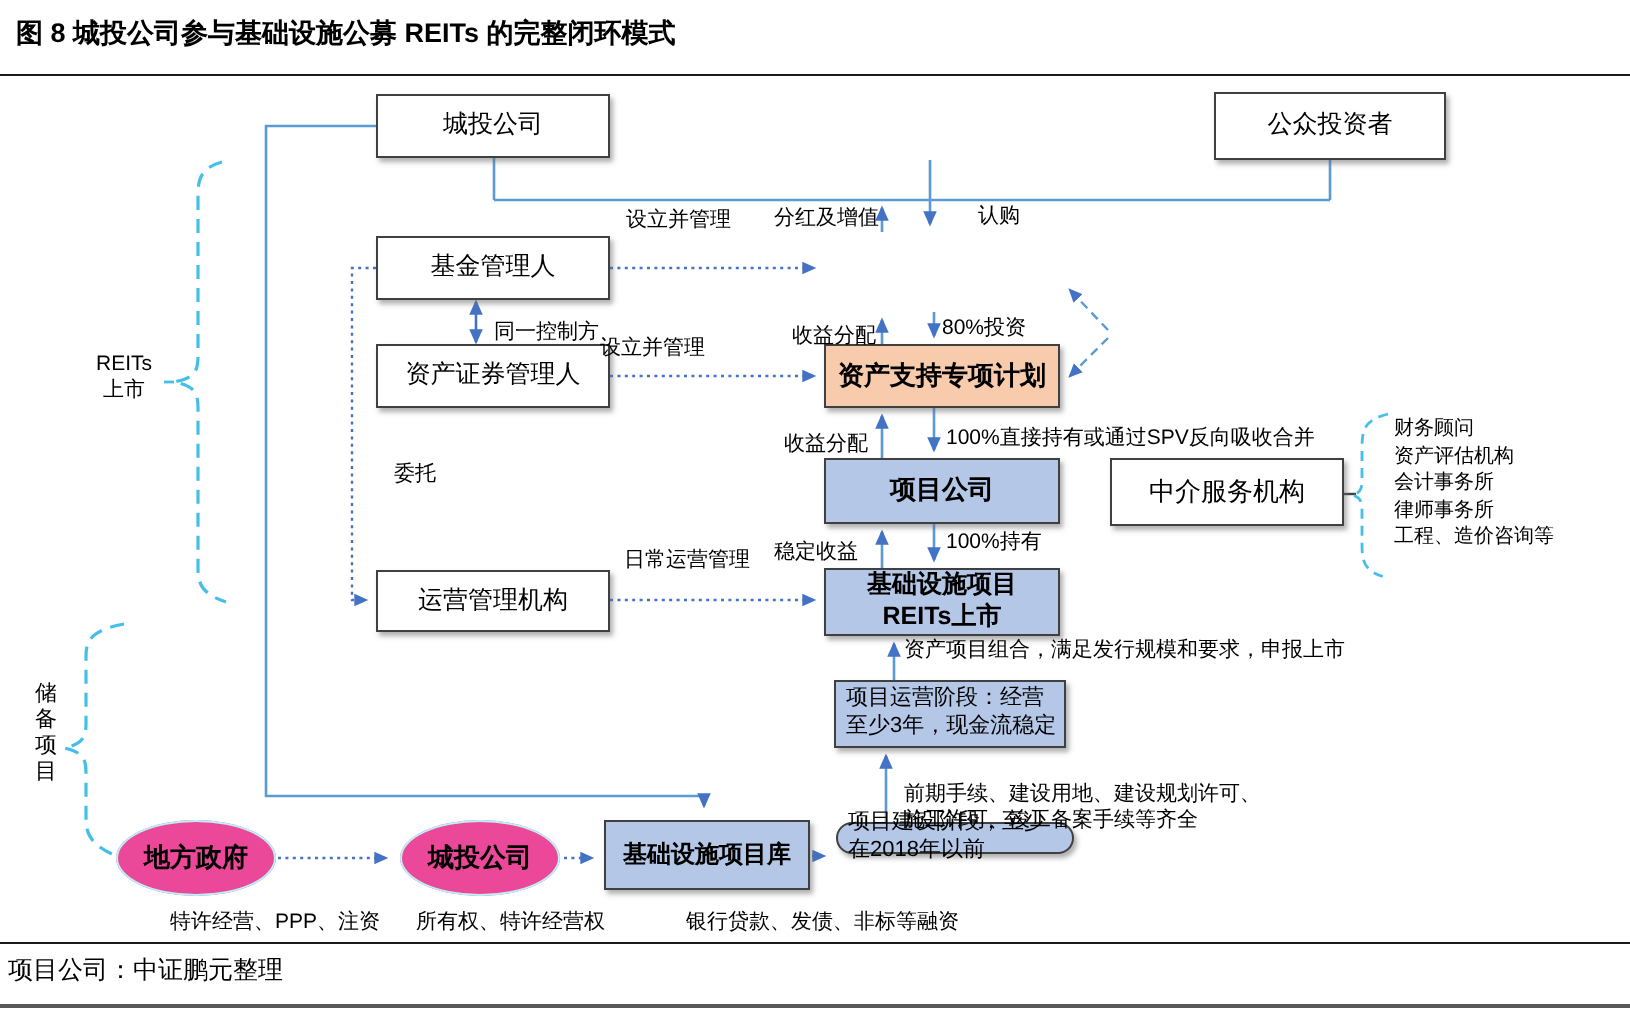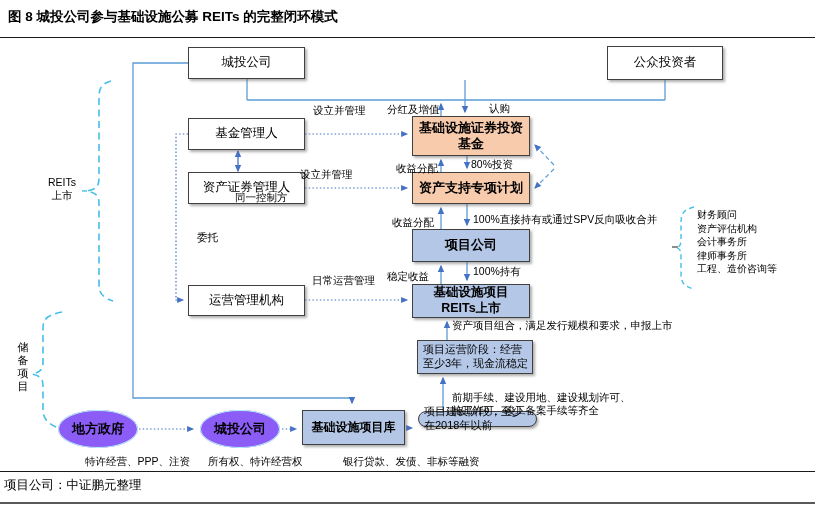--- a/index.html
+++ b/index.html
@@ -9,21 +9,21 @@
   #title{left:8px;top:8px;font-size:13.5px;font-weight:bold;white-space:nowrap;}
   .rule{position:absolute;left:0;width:815px;background:#1a1a1a;height:1px;}
   .node{position:absolute;display:flex;align-items:center;justify-content:center;
         text-align:center;border:1.3px solid #404040;background:#fff;
         box-shadow:1.5px 2px 2.5px rgba(110,110,110,.55);
         font-size:12.5px;line-height:1.25;white-space:pre-line;box-sizing:border-box;}
   .orange{background:#F8CBAD;font-weight:bold;font-size:13px;}
   .blue{background:#B4C7E7;font-weight:bold;}
   .small{font-size:11px;font-weight:normal;text-align:left;justify-content:flex-start;padding-left:5px;}
   .ellipse{position:absolute;display:flex;align-items:center;justify-content:center;
-        border-radius:50%;background:#8b5cf6;font-size:13px;font-weight:bold;
+        border-radius:50%;background:#ec4899;font-size:13px;font-weight:bold;
         box-shadow:0 0 0 1px #b9f2f7 inset;text-align:right;}
   .lbl{position:absolute;font-size:10.5px;white-space:nowrap;line-height:1.25;}
   .pre{white-space:pre-line;}
   .vtext{position:absolute;font-size:11px;line-height:13px;width:13px;
         word-break:break-all;line-break:anywhere;text-align:center;}
   #recycle-text{color:#FF0000;font-weight:bold;}
   #svg-layer{position:absolute;left:0;top:0;pointer-events:none;}
   #source{left:4px;top:477px;font-size:12.5px;}
   #intermediary-list{position:absolute;left:697px;top:208px;font-size:10px;line-height:13.5px;white-space:nowrap;}
 </style>
@@ -83,39 +83,38 @@
     <path d="M82,191 L87,191" fill="none" stroke="#45BFE8" stroke-width="1.4"></path>
 
     <path d="M62,312 C46,315 43,320 43,328 L43,362 C43,369 41,372 32,374 C41,376 43,379 43,386 L43,410 C43,419 48,425 64,430" fill="none" stroke="#45BFE8" stroke-width="1.6" stroke-dasharray="7 4.5"></path>
   </svg>
 
   <div class="node" style="left:188px;top:47px;width:117px;height:32px;">城投公司</div>
   <div class="node" style="left:607px;top:46px;width:116px;height:34px;">公众投资者</div>
   <div class="node" style="left:188px;top:118px;width:117px;height:32px;">基金管理人</div>
   <div class="node" style="left:188px;top:172px;width:117px;height:32px;">资产证券管理人</div>
   <div class="node" style="left:188px;top:285px;width:117px;height:31px;">运营管理机构</div>
-  <div class="node orange" style="left:412px;top:116px;width:118px;height:40px;">基础设施证券投资
-基金</div>
   <div class="node orange" style="left:412px;top:172px;width:118px;height:32px;">资产支持专项计划</div>
   <div class="node blue" style="left:412px;top:229px;width:118px;height:33px;font-size:13px;text-align:center;">项目公司</div>
+  <div class="node" style="left:555px;top:229px;width:117px;height:34px;font-size:13px;">中介服务机构</div>
   <div class="node blue" style="left:412px;top:284px;width:118px;height:34px;">基础设施项目
 REITs上市</div>
   <div class="node blue small" style="left:417px;top:340px;width:116px;height:34px;">项目运营阶段：经营
 至少3年，现金流稳定</div>
   <div class="node blue small" style="left:418px;top:411px;width:119px;height:16px;border-radius:16px;">项目建设阶段，至少
 在2018年以前</div>
   <div class="node blue" style="left:302px;top:410px;width:103px;height:35px;font-size:12px;">基础设施项目库</div>
 
   <div class="ellipse" style="left:58px;top:410px;width:80px;height:38px;">地方政府</div>
   <div class="ellipse" style="left:200px;top:410px;width:80px;height:38px;">城投公司</div>
 
   <div class="lbl" style="left:313px;top:104px;">设立并管理</div>
   <div class="lbl" style="left:387px;top:103px;">分红及增值</div>
   <div class="lbl" style="left:489px;top:102px;">认购</div>
-  <div class="lbl" style="left:235px;top:160px;margin-top:31px;">同一控制方</div>
+  <div class="lbl" style="left:247px;top:160px;">同一控制方</div>
   <div class="lbl" style="left:300px;top:168px;">设立并管理</div>
   <div class="lbl" style="left:396px;top:162px;">收益分配</div>
   <div class="lbl" style="left:471px;top:158px;">80%投资</div>
   <div class="lbl" style="left:197px;top:231px;">委托</div>
   <div class="lbl" style="left:392px;top:216px;">收益分配</div>
   <div class="lbl" style="left:473px;top:213px;">100%直接持有或通过SPV反向吸收合并</div>
   <div class="lbl" style="left:387px;top:270px;">稳定收益</div>
   <div class="lbl" style="left:473px;top:265px;">100%持有</div>
   <div class="lbl" style="left:312px;top:274px;">日常运营管理</div>
   <div class="lbl" style="left:452px;top:319px;">资产项目组合，满足发行规模和要求，申报上市</div>

